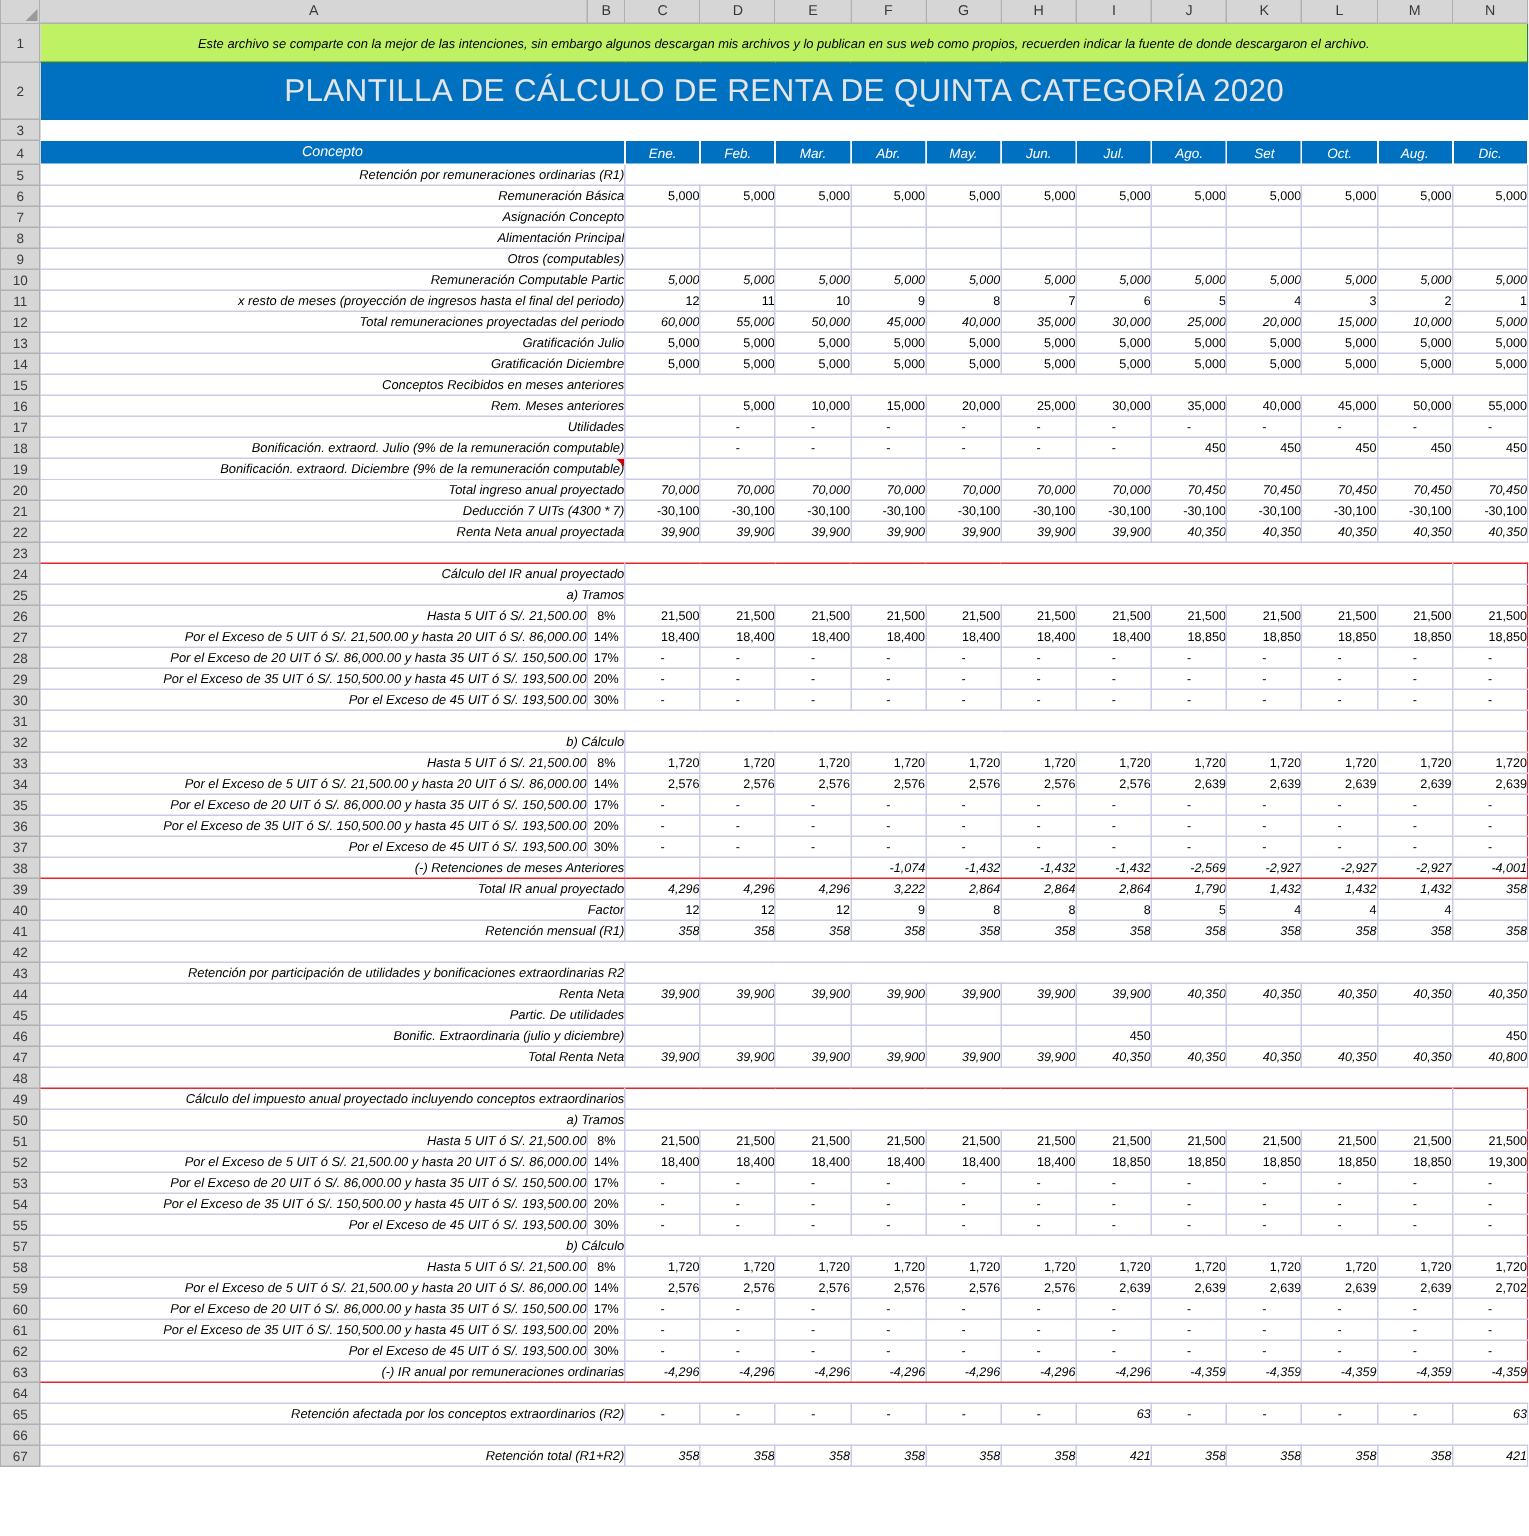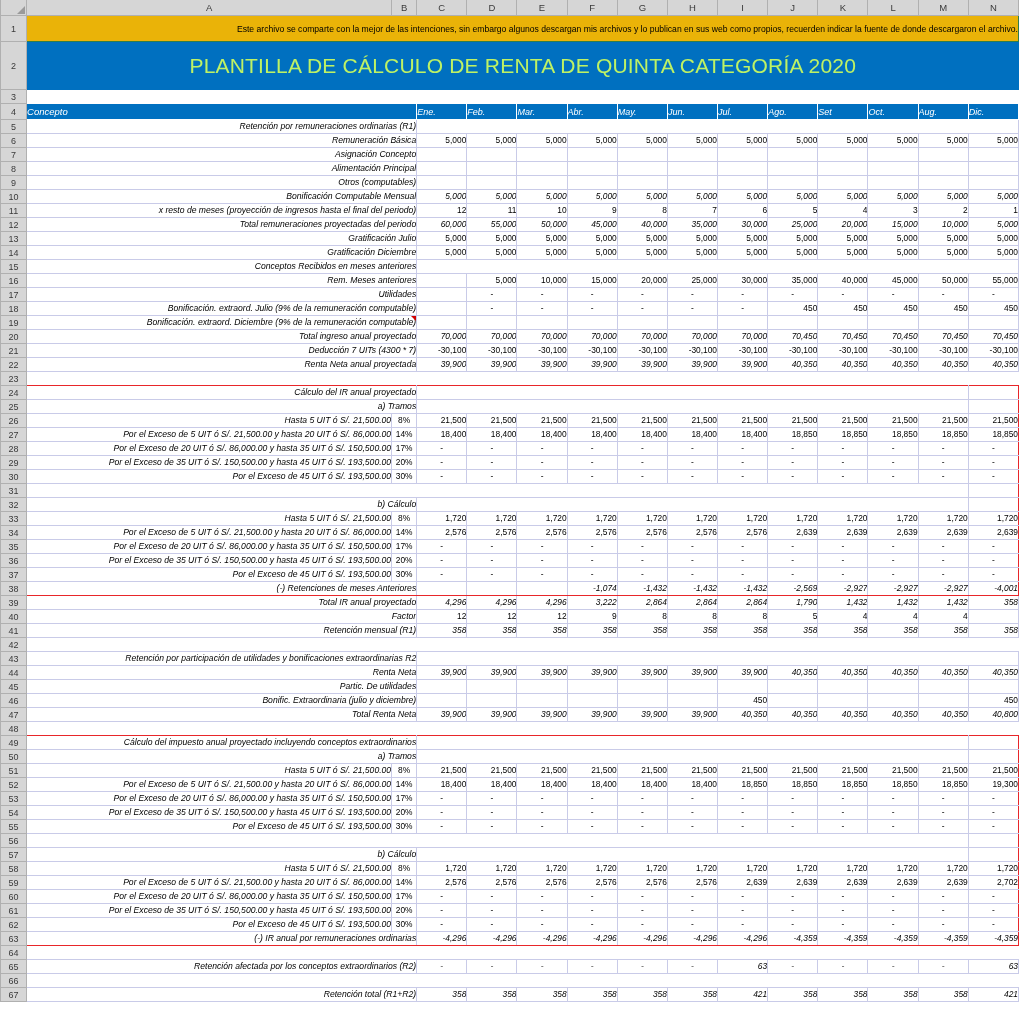--- a/index.html
+++ b/index.html
@@ -94,48 +94,49 @@
                border-top: 1px solid #9c7a2e; border-bottom: 1px solid #9c7a2e; }
   .redbar    { background: #fb3b39; color: #ffffff; font-weight: bold; font-style: italic; }
   .paleblue  { background: #dde8f3; }
   .yellowin  { background: #fdfbd4; border: 1px dashed #c9b96a; }
   .redtext   { color: #e8262a; }
   .bluetext  { color: #1a1aa8; font-weight: bold; font-style: italic; }
   .boldital  { font-weight: bold; font-style: italic; }
 
   
   .banner {
-    background: #eab308;
+    background: #bef264;
     border: 1px solid #2e7d4f;
     color: #000000;
+    font-style: italic;
     font-weight: bold;
     font-size: 8.6px;
-    text-align: right;
+    text-align: center;
     height: 26px;
     vertical-align: middle;
     padding: 0 6px;
   }
   
   .title {
     background: #0070c0;
-    color: #bef264;
+    color: #e5e5e5;
     font-weight: bold;
     font-size: 21px;
     text-align: center;
-    height: 48px;
+    height: 38px;
     vertical-align: middle;
     letter-spacing: .2px;
   }
   
   .hdr {
     background: #0070c0;
     color: #ffffff;
     font-weight: bold;
     font-style: italic;
-    text-align: left;
+    text-align: center;
     height: 16px;
     font-size: 9px;
     border: 1px solid #ffffff;
   }
   .hdr.concept { font-size: 9.5px; }
 
   
   .redtop    { border-top: 1.3px solid #e8262a !important; }
   .redbottom { border-bottom: 1.3px solid #e8262a !important; font-style: italic; }
   .redleft   { border-left: 1.3px solid #e8262a !important; }
@@ -294,21 +295,21 @@
       <td class="c num yellowin"></td>
       <td class="c num yellowin"></td>
       <td class="c num yellowin"></td>
       <td class="c num yellowin"></td>
       <td class="c num yellowin"></td>
       <td class="c num yellowin"></td>
     </tr>
 
     <tr>
       <td class="rownum">10</td>
-      <td class="c lbl goldbar" colspan="2">Bonificación Computable Mensual</td>
+      <td class="c lbl goldbar" colspan="2">Remuneración Computable Partic</td>
       <td class="c num goldbar">5,000</td>
       <td class="c num goldbar">5,000</td>
       <td class="c num goldbar">5,000</td>
       <td class="c num goldbar">5,000</td>
       <td class="c num goldbar">5,000</td>
       <td class="c num goldbar">5,000</td>
       <td class="c num goldbar">5,000</td>
       <td class="c num goldbar">5,000</td>
       <td class="c num goldbar">5,000</td>
       <td class="c num goldbar">5,000</td>
@@ -958,25 +959,20 @@
       <td class="c ctr">-</td>
       <td class="c ctr">-</td>
       <td class="c ctr">-</td>
       <td class="c ctr">-</td>
       <td class="c ctr">-</td>
       <td class="c ctr">-</td>
       <td class="c ctr">-</td>
       <td class="c ctr redright">-</td>
     </tr>
 
-    <tr>
-      <td class="rownum">56</td>
-      <td class="c redleft" colspan="13"></td>
-      <td class="c redright"></td>
-    </tr>
 
     <tr>
       <td class="rownum">57</td>
       <td class="c lbl bluetext redleft" colspan="2">b) Cálculo</td>
       <td class="c" colspan="11"></td>
       <td class="c redright"></td>
     </tr>
 
     <tr>
       <td class="rownum">58</td>

